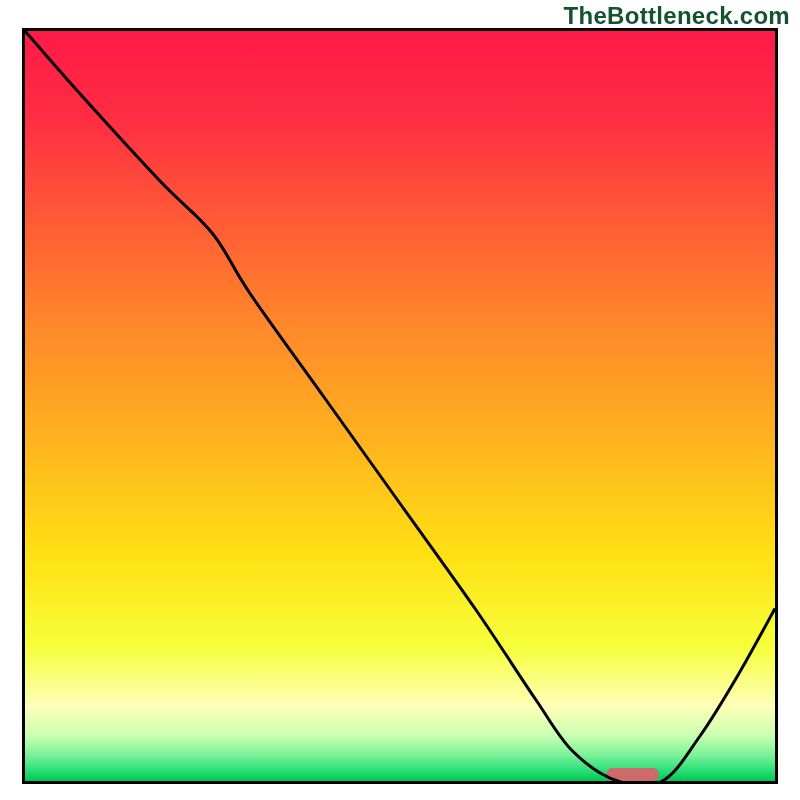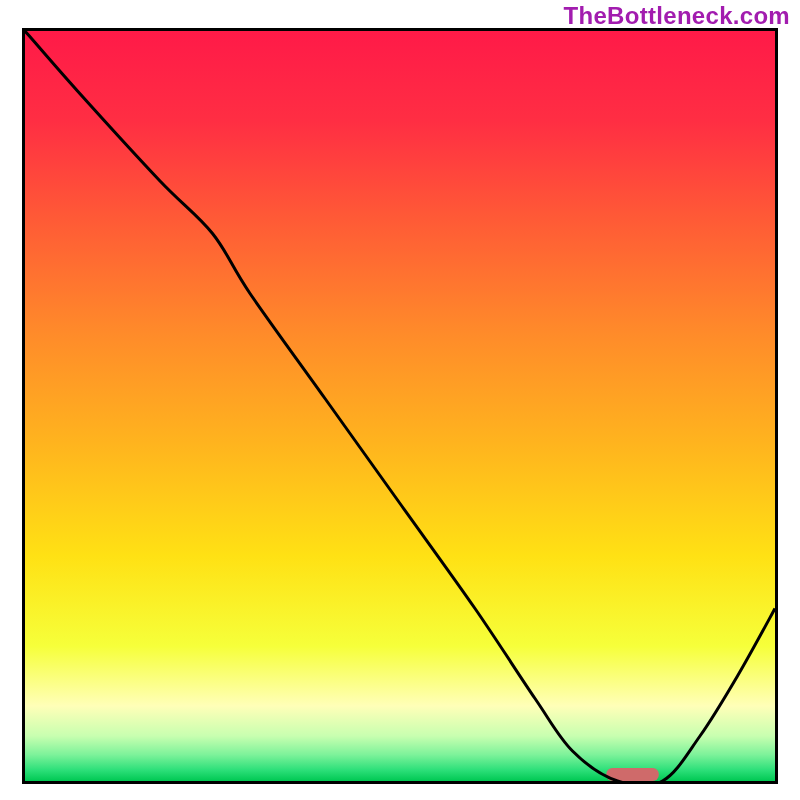--- a/index.html
+++ b/index.html
@@ -15,21 +15,21 @@
     position: relative;
     width: 800px;
     height: 800px;
   }
   .watermark {
     position: absolute;
     top: 2px;
     right: 10px;
     font-size: 24px;
     font-weight: 600;
-    color: #a21caf;
+    color: #14532d;
     letter-spacing: 0.3px;
     user-select: none;
   }
   .plot {
     position: absolute;
     left: 22px;
     top: 28px;
     width: 756px;
     height: 756px;
   }

